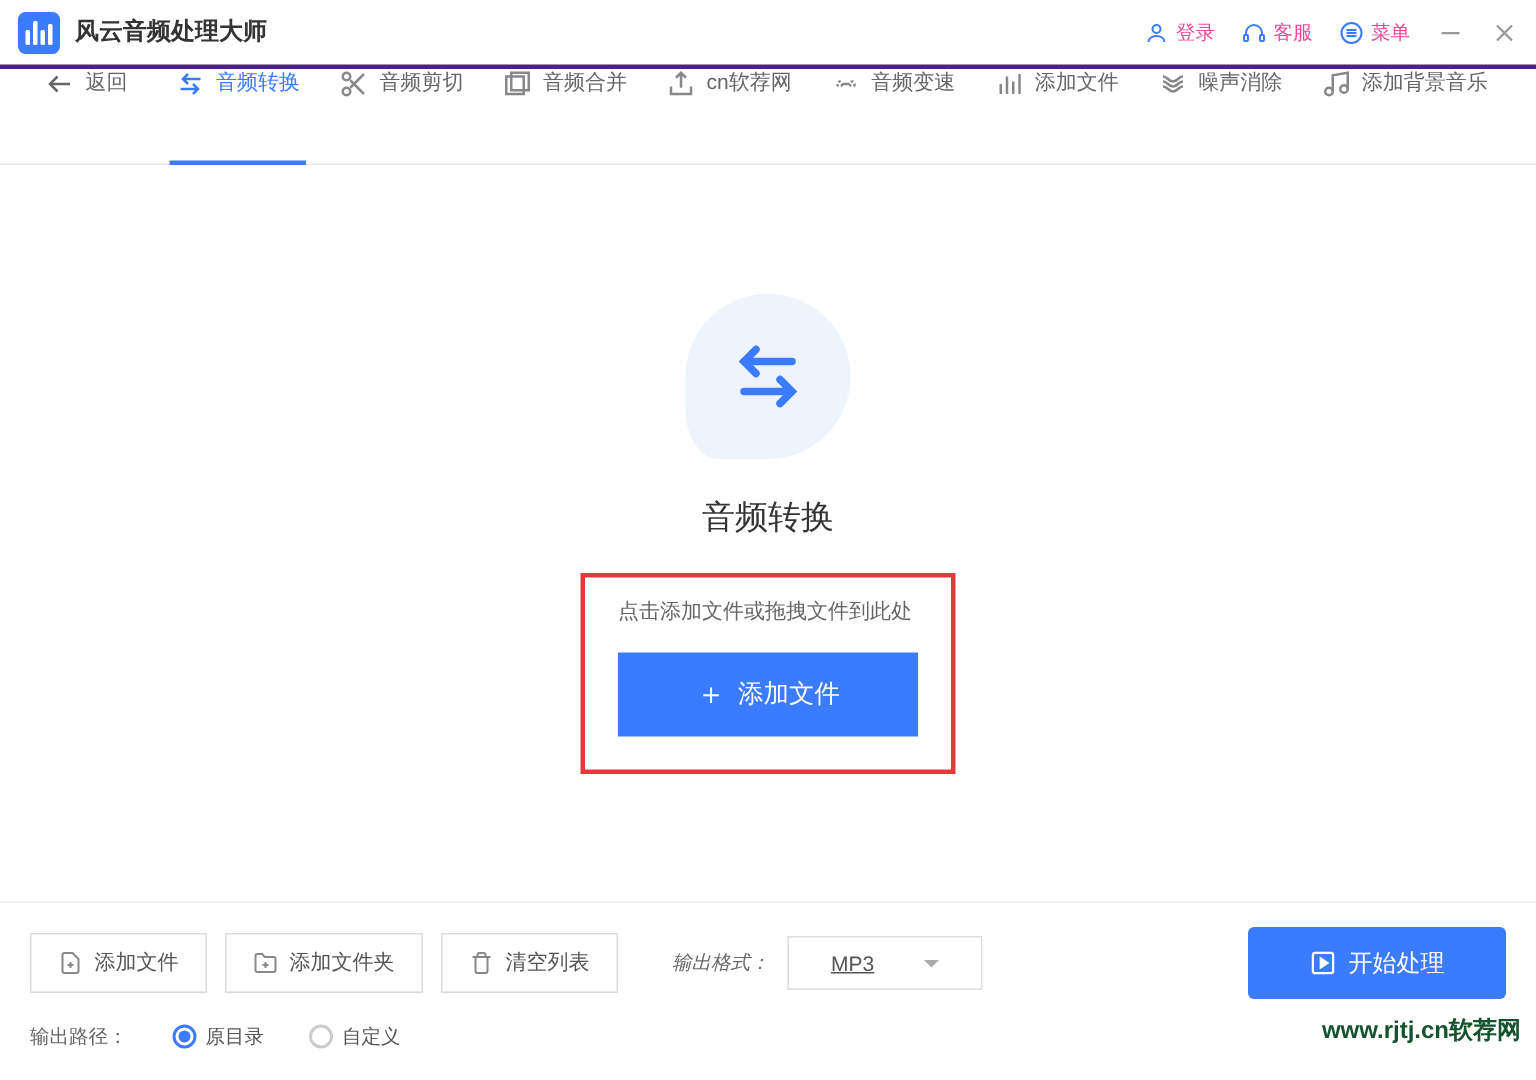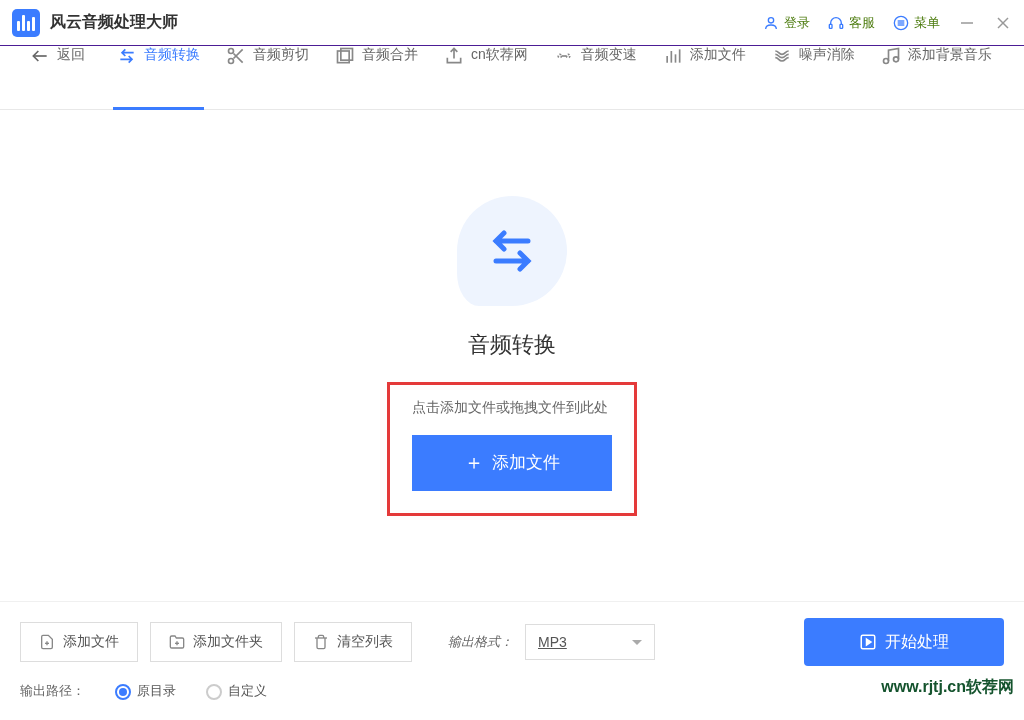--- a/index.html
+++ b/index.html
@@ -1,24 +1,24 @@
 <!DOCTYPE html>
 <html><head>
   <meta charset="utf-8">
   <style>
     * { margin: 0; padding: 0; box-sizing: border-box; font-family: "Microsoft YaHei", sans-serif; }
     body { width: 1024px; height: 720px; background: #fff; overflow: hidden; display: flex; flex-direction: column; }
     
-    .titlebar { height: 46px; display: flex; align-items: center; padding: 0 12px; border-bottom: 1px solid #4c1d95; }
+    .titlebar { height: 46px; display: flex; align-items: center; padding: 0 12px; border-bottom: 3px solid #4c1d95; }
     .app-logo { width: 28px; height: 28px; background: #3b7cff; border-radius: 5px; display: flex; align-items: center; justify-content: center; margin-right: 10px; }
     .app-logo-bars { display: flex; gap: 2px; align-items: flex-end; }
     .app-logo-bars span { width: 3px; background: #fff; border-radius: 1px; }
     .app-title { font-size: 16px; color: #333; font-weight: 600; }
     .titlebar-right { margin-left: auto; display: flex; align-items: center; gap: 18px; }
-    .titlebar-item { display: flex; align-items: center; gap: 5px; font-size: 13px; color: #4d7c0f; cursor: pointer; }
+    .titlebar-item { display: flex; align-items: center; gap: 5px; font-size: 13px; color: #ec4899; cursor: pointer; }
     .titlebar-item svg { width: 16px; height: 16px; }
     .win-btn { width: 18px; height: 18px; cursor: pointer; color: #999; display: flex; align-items: center; justify-content: center; }
     
     .navbar { height: 64px; display: flex; align-items: center; padding: 0 18px; border-bottom: 1px solid #e8e8e8; gap: 2px; }
     .nav-item { display: flex; gap: 7px; padding: 0 12px; height: 64px; font-size: 14px; color: #666; cursor: pointer; position: relative; }
     .nav-item svg { width: 20px; height: 20px; }
     .nav-item.back { padding-right: 18px; }
     .nav-item.active { color: #3b7cff; }
     .nav-item.active::after { content: ''; position: absolute; bottom: 0; left: 8px; right: 8px; height: 3px; background: #3b7cff; }
     
@@ -27,24 +27,24 @@
     .hero-title { font-size: 22px; color: #333; margin-bottom: 22px; }
     .upload-box { border: 3px solid #e43a3a; padding: 14px 22px 22px; display: flex; flex-direction: column; align-items: flex-start; gap: 18px; }
     .upload-hint { font-size: 14px; color: #666; }
     .add-file-btn { background: #3b7cff; color: #fff; border: none; width: 200px; height: 56px; font-size: 17px; display: flex; align-items: center; justify-content: center; gap: 8px; cursor: pointer; }
     .add-file-btn .plus { font-size: 20px; }
     
     .footer { padding: 16px 20px 20px; border-top: 1px solid #f0f0f0; }
     .footer-row1 { display: flex; align-items: center; gap: 12px; margin-bottom: 16px; }
     .footer-btn { border: 1px solid #ddd; background: #fff; height: 40px; padding: 0 18px; display: flex; align-items: center; gap: 8px; font-size: 14px; color: #555; cursor: pointer; }
     .footer-label { font-size: 13px; color: #666; margin-left: 24px; font-style: italic; }
-    .select-box { border: 1px solid #ddd; height: 36px; width: 130px; display: flex; align-items: center; justify-content: space-between; padding: 0 12px; font-size: 14px; color: #555; cursor: pointer; text-decoration: underline; }
-    .start-btn { margin-left: auto; background: #3b7cff; color: #fff; border: none; height: 48px; width: 200px; border-radius: 4px; font-size: 16px; display: flex; align-items: center; justify-content: center; gap: 8px; cursor: pointer; }
+    .select-box { border: 1px solid #ddd; height: 36px; width: 130px; display: flex; align-items: center; justify-content: space-between; padding: 0 28px; font-size: 14px; color: #555; cursor: pointer; text-decoration: underline; }
+    .start-btn { margin-left: auto; background: #3b7cff; color: #fff; border: none; height: 48px; width: 172px; border-radius: 4px; font-size: 16px; display: flex; align-items: center; justify-content: center; gap: 8px; cursor: pointer; }
     .footer-row2 { display: flex; align-items: center; gap: 30px; }
-    .radio-item { display: flex; align-items: flex-end; gap: 6px; font-size: 13px; color: #555; cursor: pointer; }
+    .radio-item { display: flex; align-items: center; gap: 6px; font-size: 13px; color: #555; cursor: pointer; }
     .radio { width: 16px; height: 16px; border: 2px solid #ccc; border-radius: 50%; position: relative; }
     .radio.checked { border-color: #3b7cff; }
     .radio.checked::after { content: ''; position: absolute; inset: 2px; background: #3b7cff; border-radius: 50%; }
     
     .watermark { position: absolute; bottom: 22px; right: 10px; font-size: 16px; color: #14532d; font-weight: bold; }
   </style>
 </head>
 <body>
 
 <div class="titlebar">

